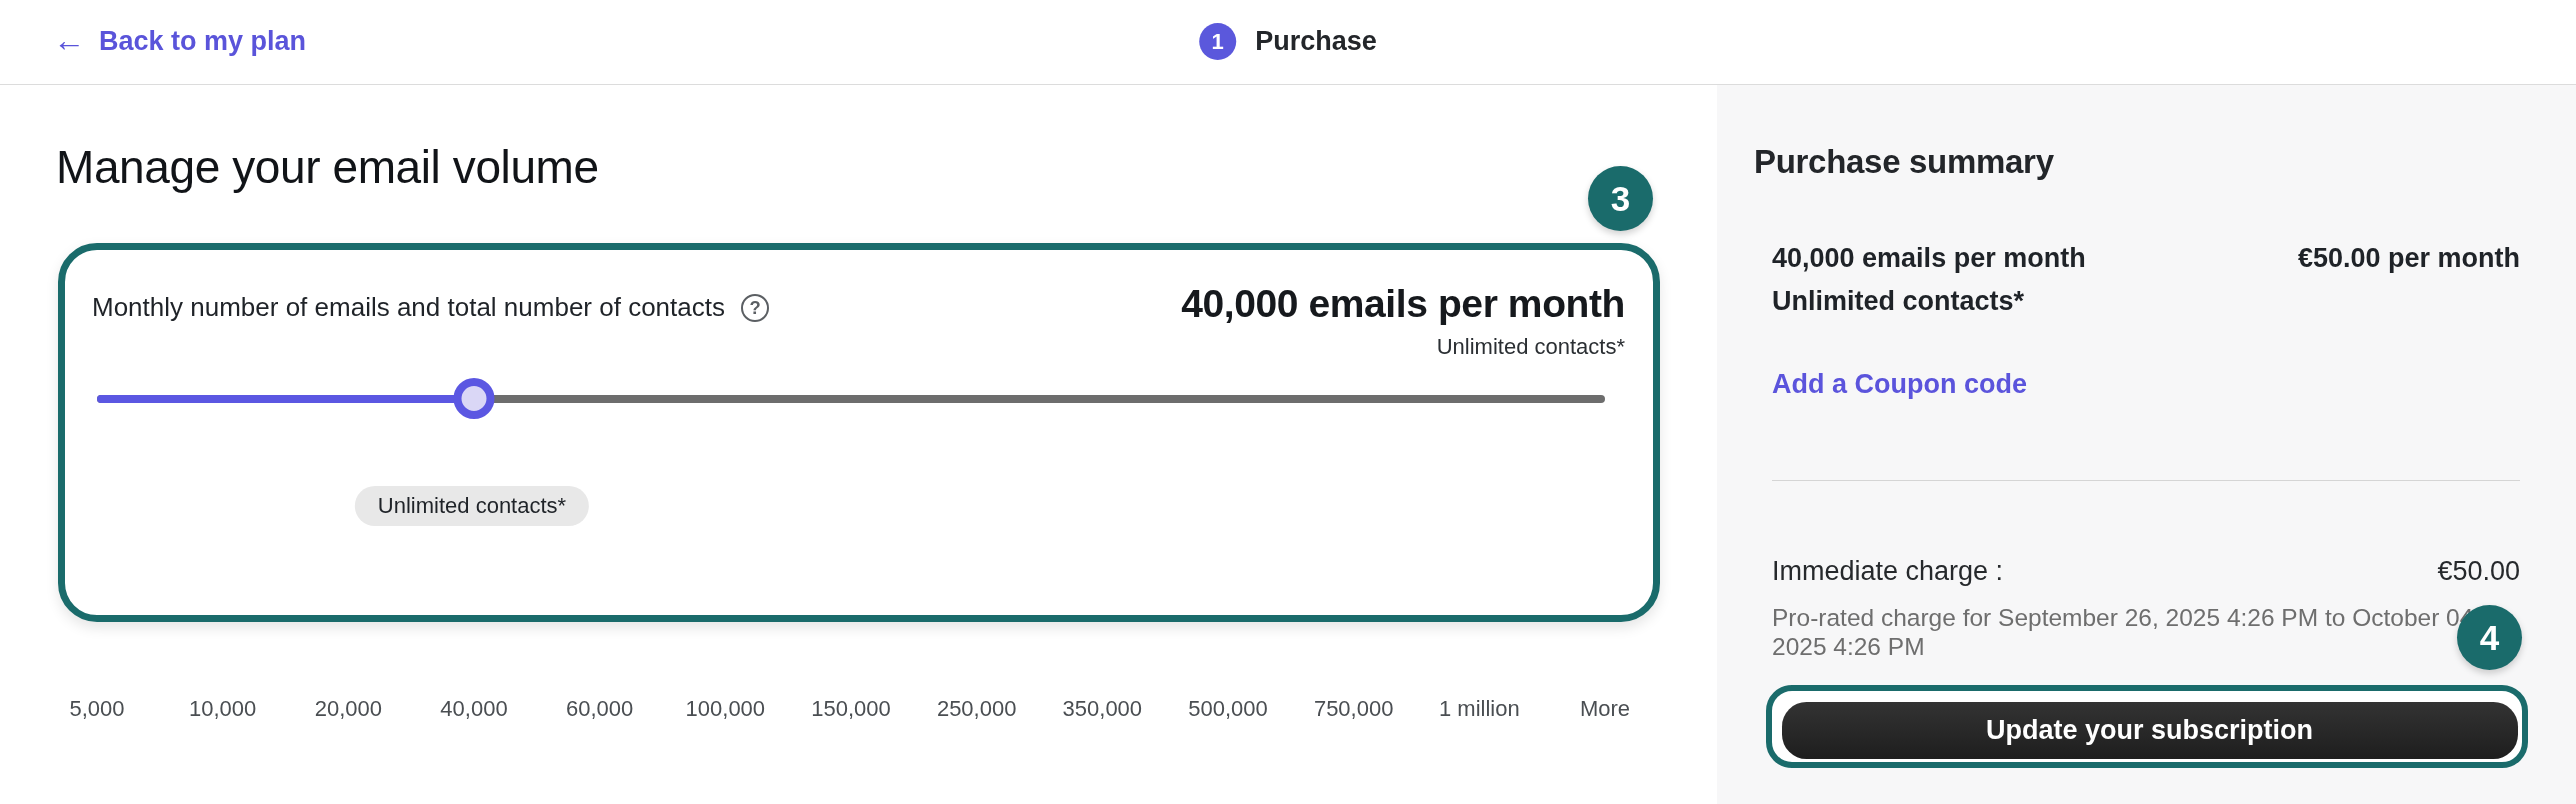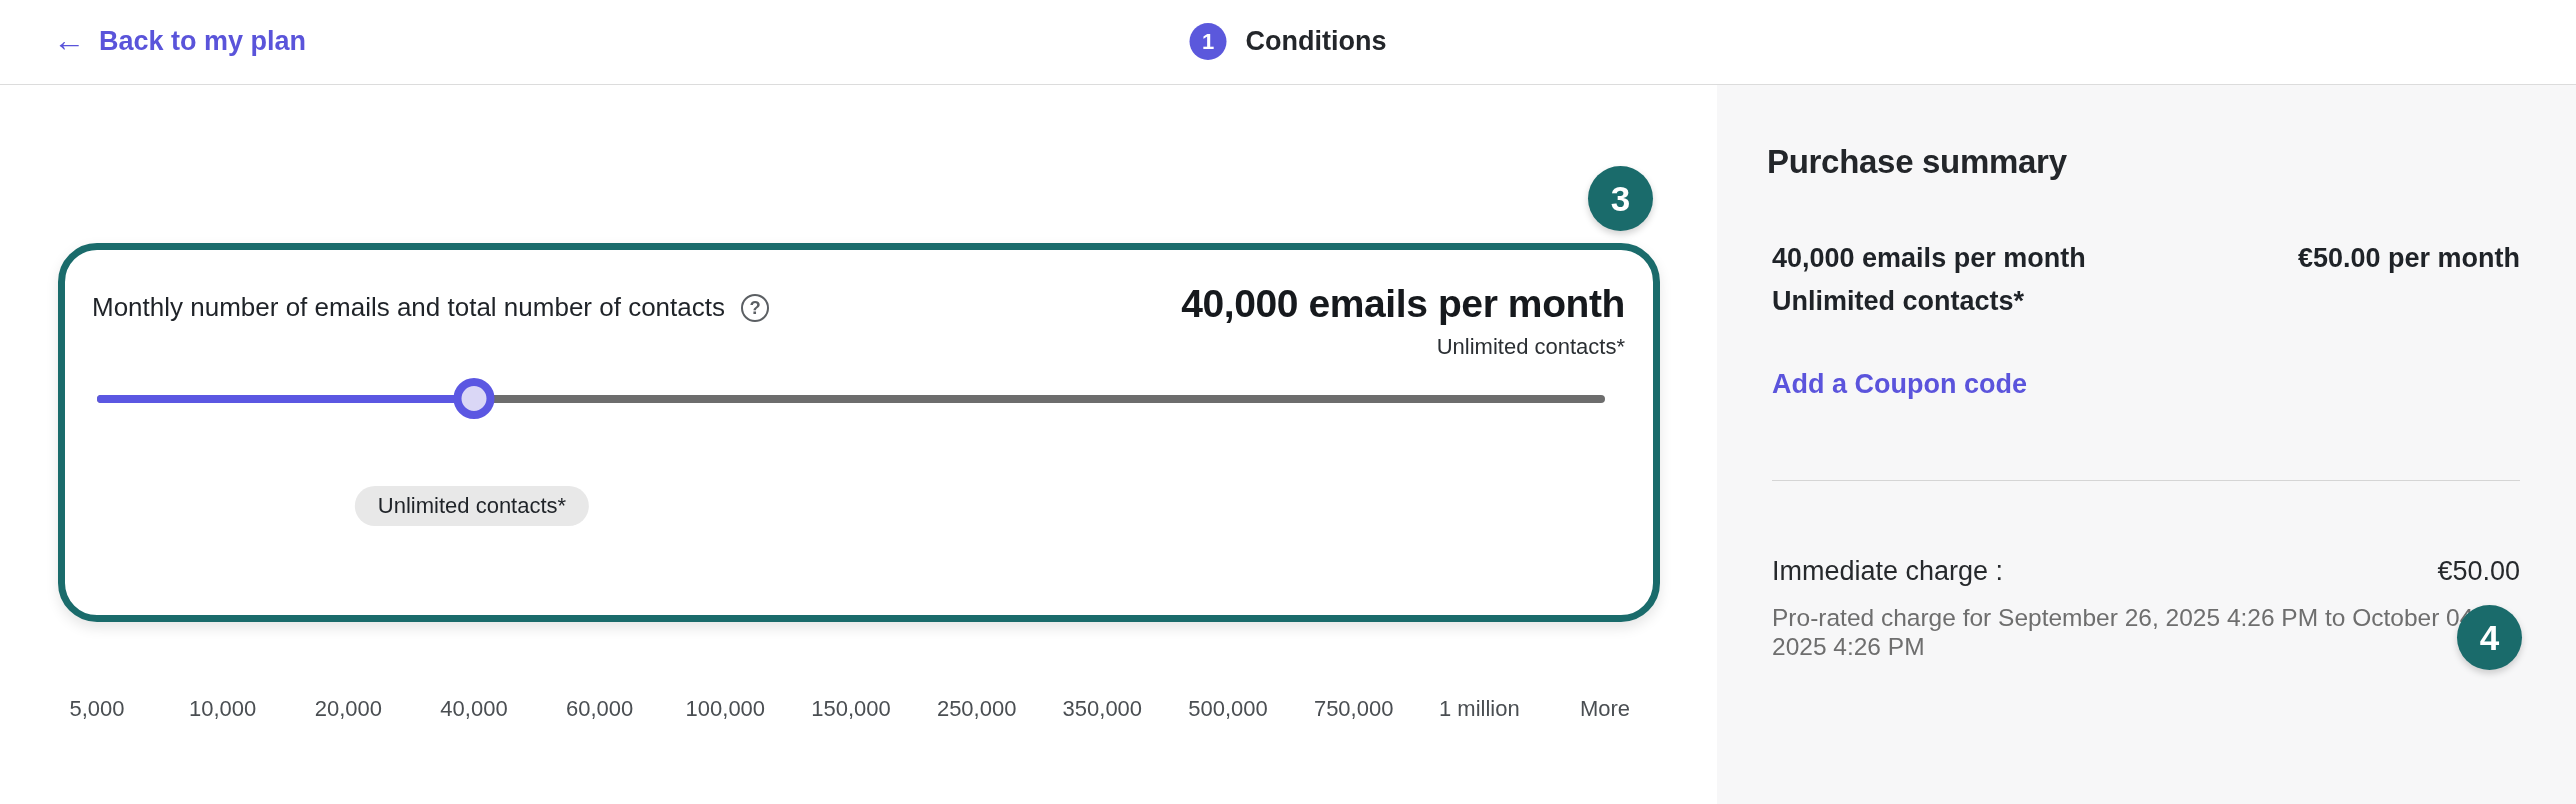--- a/index.html
+++ b/index.html
@@ -35,21 +35,21 @@
   .footnote { position:absolute; left:27px; top:309px; font-size:22px; color:#6e6e6e; }
   .footnote a { color:#26292c; text-decoration:underline; cursor:pointer; }
 
   
   .annot-circle { position:absolute; width:65px; height:65px; border-radius:50%; background:#1a6b6b; color:#ffffff; font-size:35px; font-weight:700; display:flex; align-items:center; justify-content:center; box-shadow:0 3.5px 7px rgba(0,0,0,0.18); z-index:30; }
   .annot-3 { left:1588px; top:166px; }
   .annot-4 { left:2457px; top:605px; }
 
   
   .summary-panel { position:absolute; left:1717px; top:85px; width:859px; height:719px; background:#f7f7f8; }
-  .summary-title { position:absolute; left:50px; top:58px; font-size:33px; font-weight:700; color:#23262a; letter-spacing:-0.3px; }
+  .summary-title { position:absolute; left:37px; top:58px; font-size:33px; font-weight:700; color:#23262a; letter-spacing:-0.3px; }
   .summary-row1 { position:absolute; left:55px; right:56px; top:158px; display:flex; justify-content:space-between; font-size:27px; font-weight:700; color:#1f2328; }
   .summary-sub { position:absolute; left:55px; top:201px; font-size:27px; font-weight:700; color:#1f2328; }
   .coupon-link { position:absolute; left:55px; top:284px; font-size:27px; font-weight:700; color:#5b54dc; cursor:pointer; text-decoration:none; }
   .summary-divider { position:absolute; left:55px; right:56px; top:395px; height:0; border-top:1.8px solid #d5d5d5; }
   .charge-row { position:absolute; left:55px; right:56px; top:471px; display:flex; justify-content:space-between; font-size:27px; color:#26292c;gap:16px; }
   .prorate { position:absolute; left:55px; width:747px; top:518px; font-size:24.5px; line-height:29px; color:#6e6e6e; }
 
   .cta-outline { position:absolute; left:49px; top:600px; width:762px; height:83px; background:#ffffff; border:6.1px solid #1a6b6b; border-radius:26px; z-index:20; }
   .cta-button { position:absolute; left:9.6px; top:10.5px; width:736px; height:57px; background:linear-gradient(#333333,#1e1e1e); border:none; border-radius:24.5px; color:#ffffff; font-family:inherit; font-size:27px; font-weight:700; cursor:pointer; }
 </style>
@@ -58,24 +58,25 @@
 
 <div class="canvas">
 
   <header class="topbar">
     <a class="back-link">
       <span class="back-arrow">←</span>
       <span>Back to my plan</span>
     </a>
     <div class="stepper">
       <span class="step-badge">1</span>
-      <span class="step-label">Conditions</span>
+      <span class="step-label">Purchase</span>
     </div>
   </header>
 
+  <h1 class="page-title">Manage your email volume</h1>
 
   <section class="volume-card">
     <div class="card-label-row">
       <span class="card-label">Monthly number of emails and total number of contacts</span>
       <span class="help-icon">?</span>
     </div>
     <div class="card-value">40,000 emails per month</div>
     <div class="card-value-sub">Unlimited contacts*</div>
 
     <div class="slider-zone">
@@ -118,18 +119,21 @@
 
     <div class="summary-divider"></div>
 
     <div class="charge-row">
       <span>Immediate charge :</span>
       <span>€50.00</span>
     </div>
 
     <p class="prorate">Pro-rated charge for September 26, 2025 4:26 PM to October 04, 2025 4:26 PM</p>
 
+    <div class="cta-outline">
+      <button class="cta-button">Update your subscription</button>
+    </div>
   </aside>
 
   <div class="annot-circle annot-4">4</div>
 
 </div>
 
 
 </body></html>

